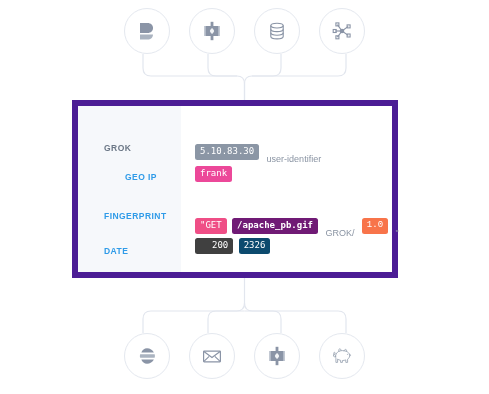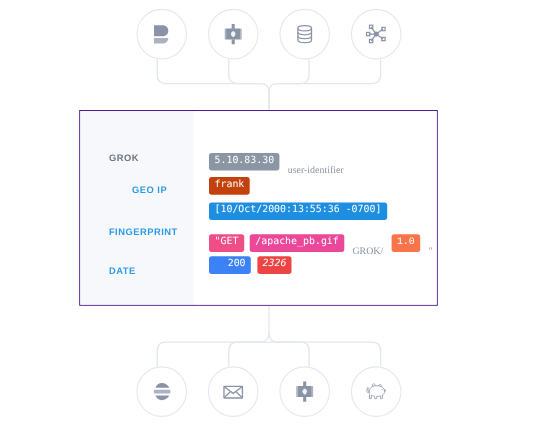--- a/index.html
+++ b/index.html
@@ -57,21 +57,21 @@
   .icon-circle svg { display: block; }
 
   
   #panel {
     position: absolute;
     left: 72px;
     top: 100px;
     width: 326px;
     height: 178px;
     background: #ffffff;
-    border: 1px solid #4c1d95;
+    border: 6px solid #4c1d95;
     box-sizing: border-box;
     display: flex;
   }
   #panel-left {
     width: 103px;
     flex: 0 0 103px;
     background: #f6f8fb;
     position: relative;
   }
   #panel-right {
@@ -116,21 +116,21 @@
     border-radius: 2.5px;
     color: #ffffff;
     font-family: "DejaVu Sans Mono", monospace;
     font-size: 9px;
     line-height: 11px;
     vertical-align: middle;
   }
   .plain {
     display: inline-block;
     color: #8a94a3;
-    font-family: Liberation Serif, serif;
+    font-family: Liberation Sans, sans-serif;
     font-size: 9px;
     line-height: 11px;
     vertical-align: middle;
     padding: 0 2px;
     margin-top: 16px;
   }
 </style>
 </head>
 <body>
 
@@ -214,24 +214,23 @@
 
     <div id="panel-left">
       <div class="field-label neutral lbl0" style="color: rgb(107, 119, 134);">GROK</div>
       <div class="field-label lbl1" style="color: rgb(47, 155, 232); margin-left: 21px;">GEO IP</div>
       <div class="field-label lbl2" style="color: rgb(47, 155, 232);">FINGERPRINT</div>
       <div class="field-label lbl3" style="color: rgb(47, 155, 232);">DATE</div>
     </div>
 
     <div id="panel-right">
       <div class="tag-line line0"><span class="tag" style="background: rgb(139, 150, 165); text-align: center;">5.10.83.30</span> <span class="plain">user-identifier</span></div>
-      <div class="tag-line line1"><span class="tag" style="background: #c2410c;">frank</span></div>
-      <div class="tag-line line2"><span class="tag" style="background: rgb(30, 143, 224);">[10/Oct/2000:13:55:36 -0700]</span></div>
-      <div class="tag-line line3"><span class="tag" style="background: rgb(239, 78, 134);">"GET</span> <span class="tag" style="background: #ec4899;">/apache_pb.gif</span> <span class="plain">GROK/</span> <span class="tag" style="background: rgb(248, 116, 74); font-family: Liberation Mono, monospace;">1.0</span> <span class="plain">"</span></div>
-      <div class="tag-line line4"><span class="tag" style="background: #3b82f6; padding-left: 17px;">200</span> <span class="tag" style="background: #ef4444; font-style: italic;">2326</span></div>
+      <div class="tag-line line1"><span class="tag" style="background: #ec4899;">frank</span></div>
+      <div class="tag-line line3"><span class="tag" style="background: rgb(239, 78, 134);">"GET</span> <span class="tag" style="background: #701a75; font-weight: bold;">/apache_pb.gif</span> <span class="plain">GROK/</span> <span class="tag" style="background: rgb(248, 116, 74); font-family: Liberation Mono, monospace;">1.0</span> <span class="plain">"</span></div>
+      <div class="tag-line line4"><span class="tag" style="background: #404040; padding-left: 17px;">200</span> <span class="tag" style="background: #0c4a6e;">2326</span></div>
     </div>
   </div>
 
   <div class="icon-row" id="bottom-row">
 
     <div class="icon-circle">
       <span>
         <svg width="22" height="22" viewBox="0 0 22 22">
           <path d="M11,3.2 C14,3.2 16.6,4.9 17.9,7.4 L5.3,7.4 C6.2,5.0 8.4,3.2 11,3.2 Z" fill="#8a94a6"></path>
           <path d="M4.2,9.3 L18.6,9.3 C18.8,9.8 18.9,10.4 18.9,11 C18.9,11.6 18.8,12.2 18.6,12.7 L4.2,12.7 C4.0,12.2 3.9,11.6 3.9,11 C3.9,10.4 4.0,9.8 4.2,9.3 Z" fill="#aab3c0"></path>

